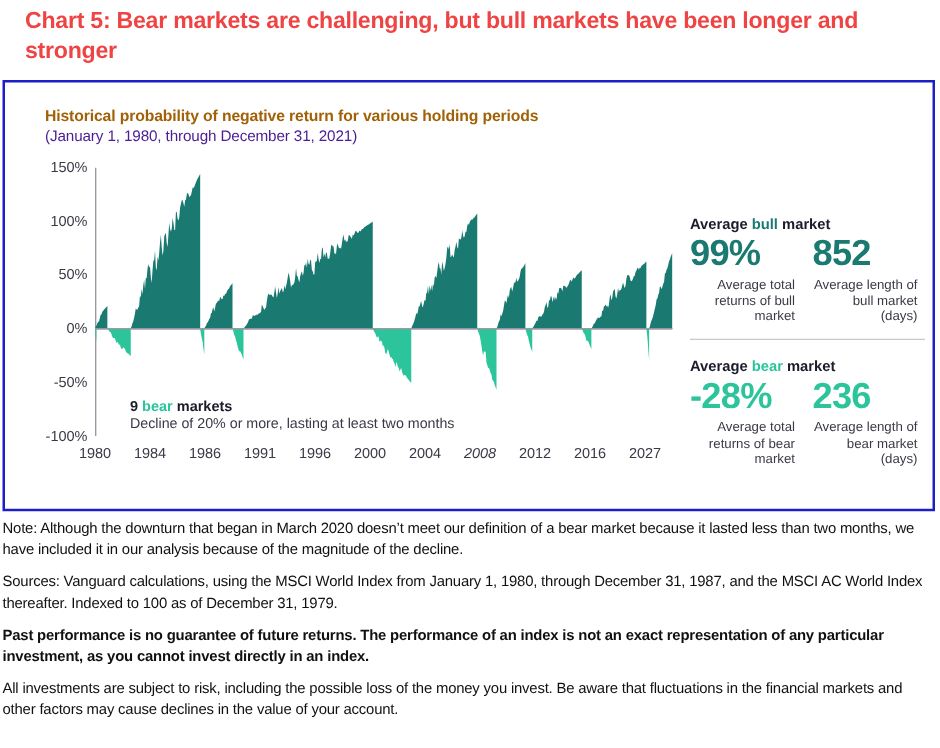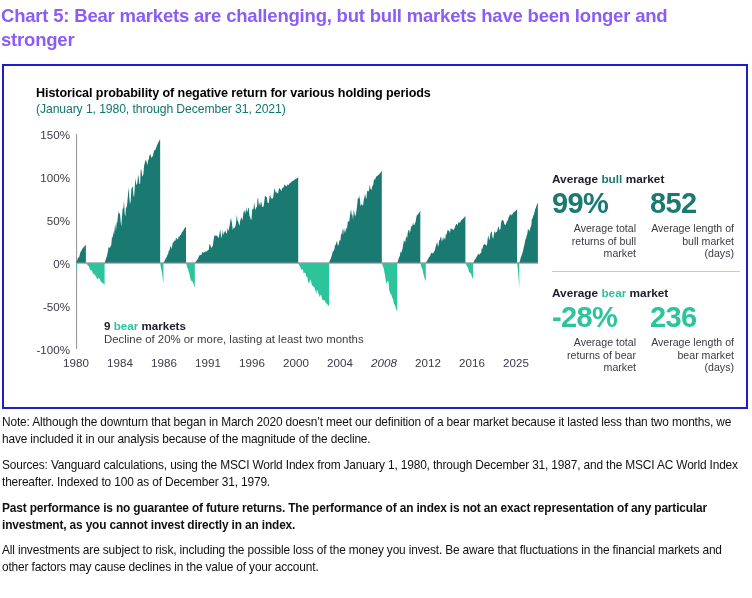--- a/index.html
+++ b/index.html
@@ -13,22 +13,22 @@
     overflow: hidden;
     position: relative;
   }
 
   
   #chart-title {
     font-size: 18.5px;
     font-weight: bold;
     line-height: 1.3;
     letter-spacing: -0.2px;
-    padding: 4px 10px 0 1px;
-    color: #8b5cf6;
+    padding: 4px 10px 0 20px;
+    color: #ef4444;
   }
 
   
   #chart-panel {
     position: absolute;
     left: 2px;
     top: 64px;
     width: 746px;
     height: 345px;
     border: 2px solid #1e1ec8;
@@ -37,27 +37,27 @@
 
   #panel-head {
     position: absolute;
     left: 32px;
     top: 20px;
     width: 520px;
   }
   #panel-head .h1 {
     font-size: 12.6px;
     font-weight: bold;
-    color: #000000;
+    color: #a16207;
     letter-spacing: -0.1px;
     white-space: nowrap;
   }
   #panel-head .h2 {
     font-size: 12.2px;
-    color: #0f766e;
+    color: #4c1d95;
     margin-top: 2px;
     letter-spacing: -0.1px;
     white-space: nowrap;
   }
 
   
   #plot-wrap {
     position: absolute;
     left: 0px;
     top: 68px;
@@ -219,21 +219,21 @@
         <div style="left: 0px;">1980</div>
         <div style="left: 44px;">1984</div>
         <div style="left: 88px;">1986</div>
         <div style="left: 132px;">1991</div>
         <div style="left: 176px;">1996</div>
         <div style="left: 220px;">2000</div>
         <div style="left: 264px;">2004</div>
         <div style="left: 308px; font-style: italic;">2008</div>
         <div style="left: 352px;">2012</div>
         <div style="left: 396px;">2016</div>
-        <div style="left: 440px;">2025</div>
+        <div style="left: 440px;">2027</div>
       </div>
   </div>
 
   <div id="bear-note">
     <div class="bn-title">
       <span>9</span>
       <span class="accent">bear</span>
       <span>markets</span>
     </div>
     <div class="bn-sub">Decline of 20% or more, lasting at least two months</div>

